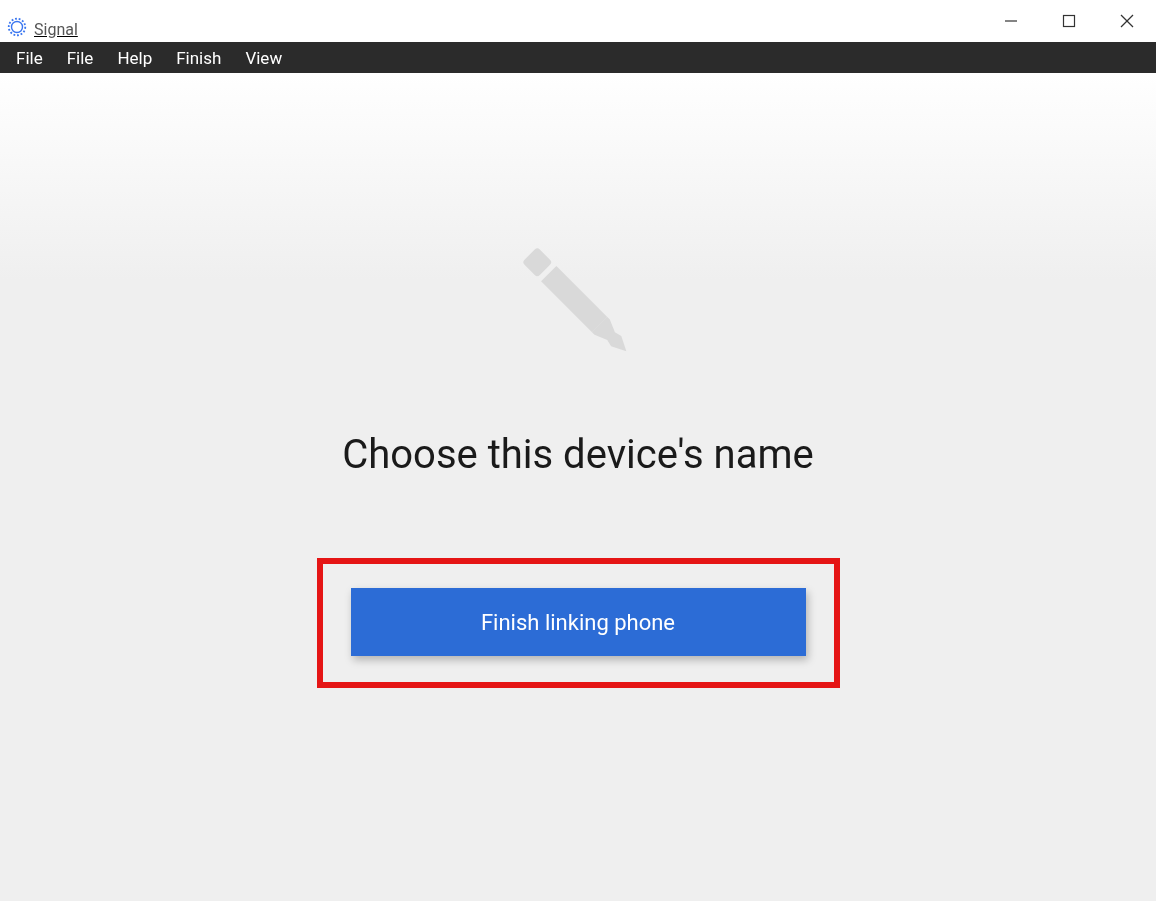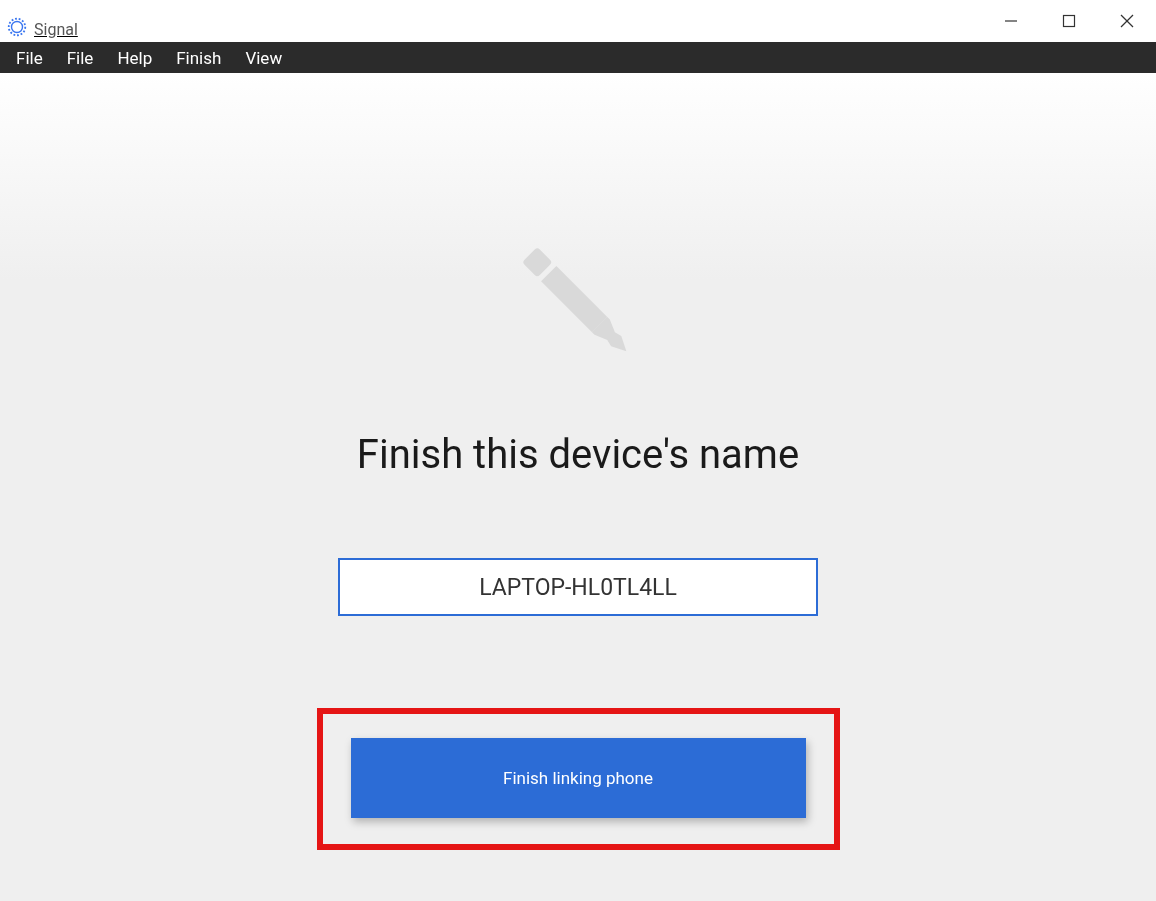--- a/index.html
+++ b/index.html
@@ -89,24 +89,24 @@
       font-family: inherit;
       margin-bottom: 92px;
     }
     .highlight-box {
       border: 6px solid #e51515;
       padding: 24px 28px 26px 28px;
       display: inline-block;
     }
     .finish-button {
       width: 455px;
-      height: 80px;
+      height: 68px;
       background: #2c6cd6;
       color: #fff;
-      font-size: 17px;
+      font-size: 22px;
       border: none;
       cursor: pointer;
       box-shadow: 2px 4px 8px rgba(0,0,0,0.25);
       font-family: inherit;
     }
   </style>
 </head>
 <body>
 
 <div class="titlebar">
@@ -151,20 +151,19 @@
   <div class="pencil-icon">
     <svg width="180" height="180" viewBox="0 0 100 100">
       <g transform="rotate(-45 50 50)">
         <rect x="44" y="12" width="12" height="12" rx="2" fill="#d9d9d9"></rect>
         <rect x="44" y="27" width="12" height="40" fill="#d9d9d9"></rect>
         <path d="M 44 67 L 44 69 L 47 76 L 46 80 L 50 88 L 54 80 L 53 76 L 56 69 L 56 67 Z" fill="#d9d9d9"></path>
       </g>
     </svg>
   </div>
 
-  <h1 class="heading">Finish this device's name</h1>
+  <h1 class="heading">Choose this device's name</h1>
 
-  <input type="text" class="device-input" value="LAPTOP-HL0TL4LL" style="">
 
   <div class="highlight-box">
     <button class="finish-button">Finish linking phone</button>
   </div>
 </div>
 
 </body></html>

